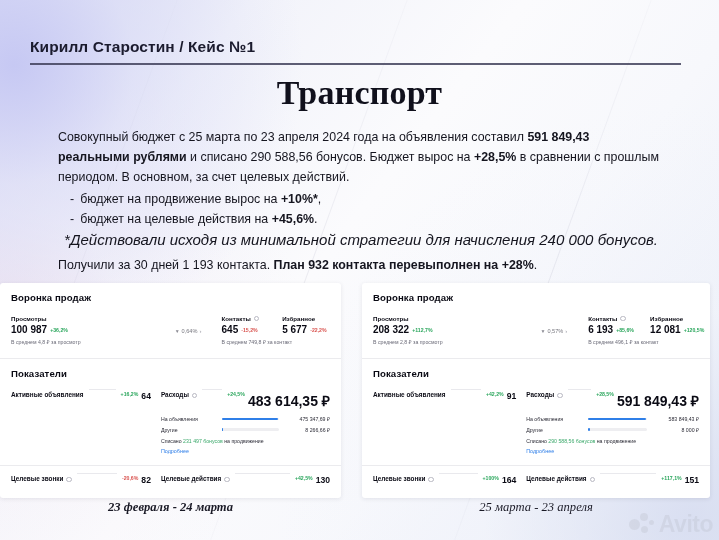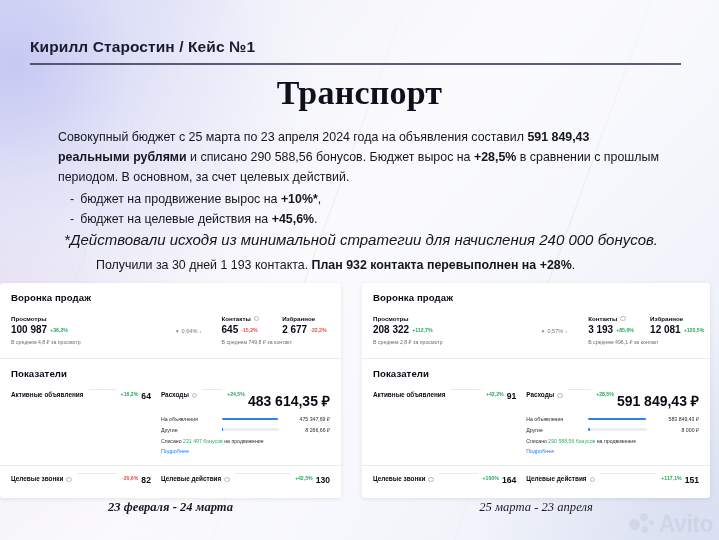--- a/index.html
+++ b/index.html
@@ -52,21 +52,21 @@
   .bullets { margin-top: 2px; list-style: none; }
   .bullets li { display: flex; gap: 6px; padding-left: 12px; }
   .bullets .dash { color: #15151f; }
   .note {
     position: absolute; left: 58px; top: 231px; width: 602px;
     text-align: right; padding-right: 2px;
     font-size: 15px; font-style: italic; color: #15151f;
   }
   .contacts-line {
     position: absolute; left: 58px; top: 258px; width: 602px;
-    font-size: 12.4px; color: #15151f; margin-left: 38px;
+    font-size: 12.4px; color: #15151f;
   }
   .contacts-line b { font-weight: 700; }
 
   
   .panel {
     position: absolute; top: 283px; background: #ffffff;
     border-radius: 3px; overflow: hidden;
     box-shadow: 0 1px 4px rgba(40,44,70,.10);
   }
   .panel-left  { left: 0px;   width: 341px; height: 215px; }
@@ -232,21 +232,21 @@
           <span>645</span><span class="m-delta neg">-15,2%</span>
         </div>
         <div class="m-sub">В среднем 749,8 ₽ за контакт</div>
       </div>
 
       <div class="fcol fcol-fav">
         <div class="m-label">
           <span>Избранное</span>
         </div>
         <div class="m-value">
-          <span>2 677</span><span class="m-delta neg">-22,2%</span>
+          <span>5 677</span><span class="m-delta neg">-22,2%</span>
         </div>
       </div>
 
     </div>
   </div>
 
   <div class="divider" style="margin-top:12px"></div>
 
   <div class="metrics">
     <div class="sect-title">Показатели</div>
@@ -350,21 +350,21 @@
           <span class="chev">›</span>
         </div>
       </div>
 
       <div class="fcol fcol-contacts">
         <div class="m-label">
           <span>Контакты</span>
           <span class="info-dot"></span>
         </div>
         <div class="m-value">
-          <span>3 193</span><span class="m-delta pos">+85,6%</span>
+          <span>6 193</span><span class="m-delta pos">+85,6%</span>
         </div>
         <div class="m-sub">В среднем 496,1 ₽ за контакт</div>
       </div>
 
       <div class="fcol fcol-fav">
         <div class="m-label">
           <span>Избранное</span>
         </div>
         <div class="m-value">
           <span>12 081</span><span class="m-delta pos">+120,5%</span>

